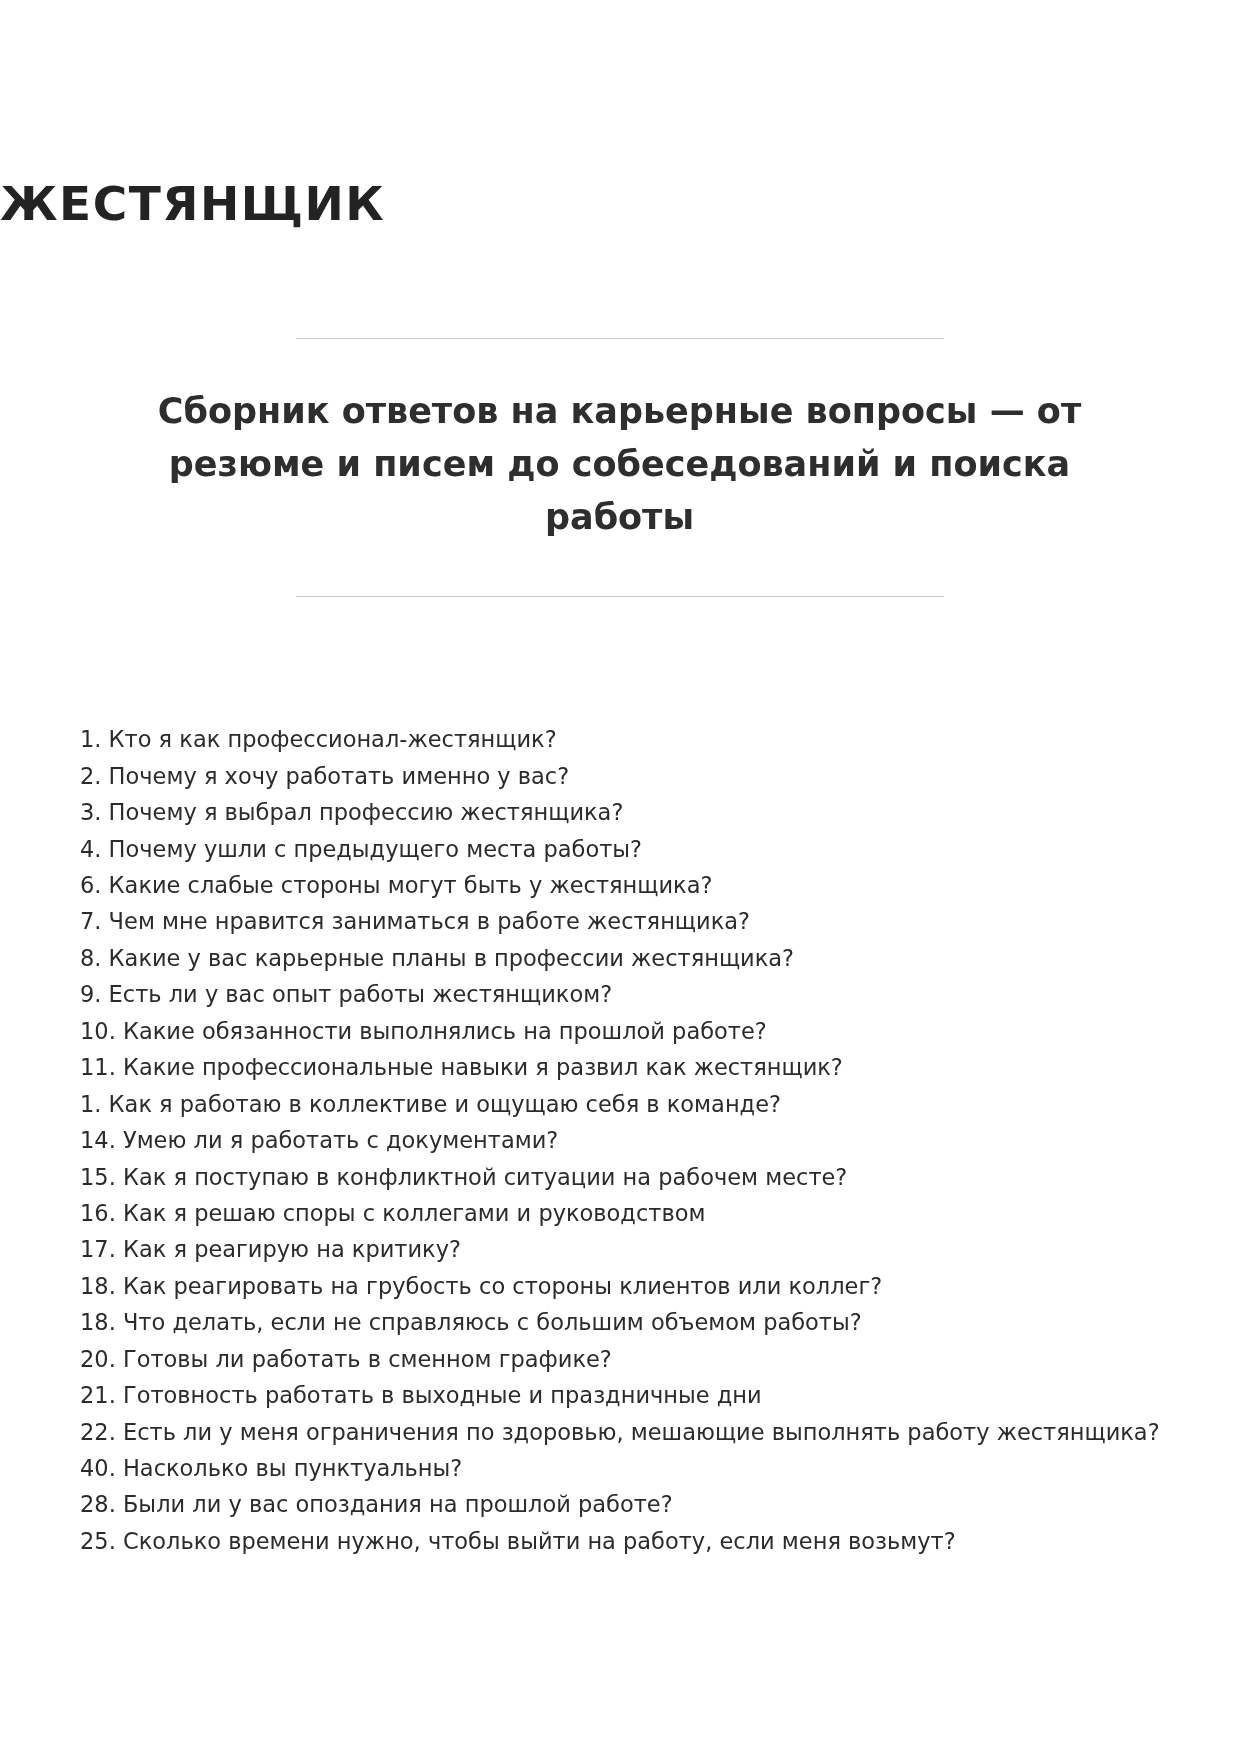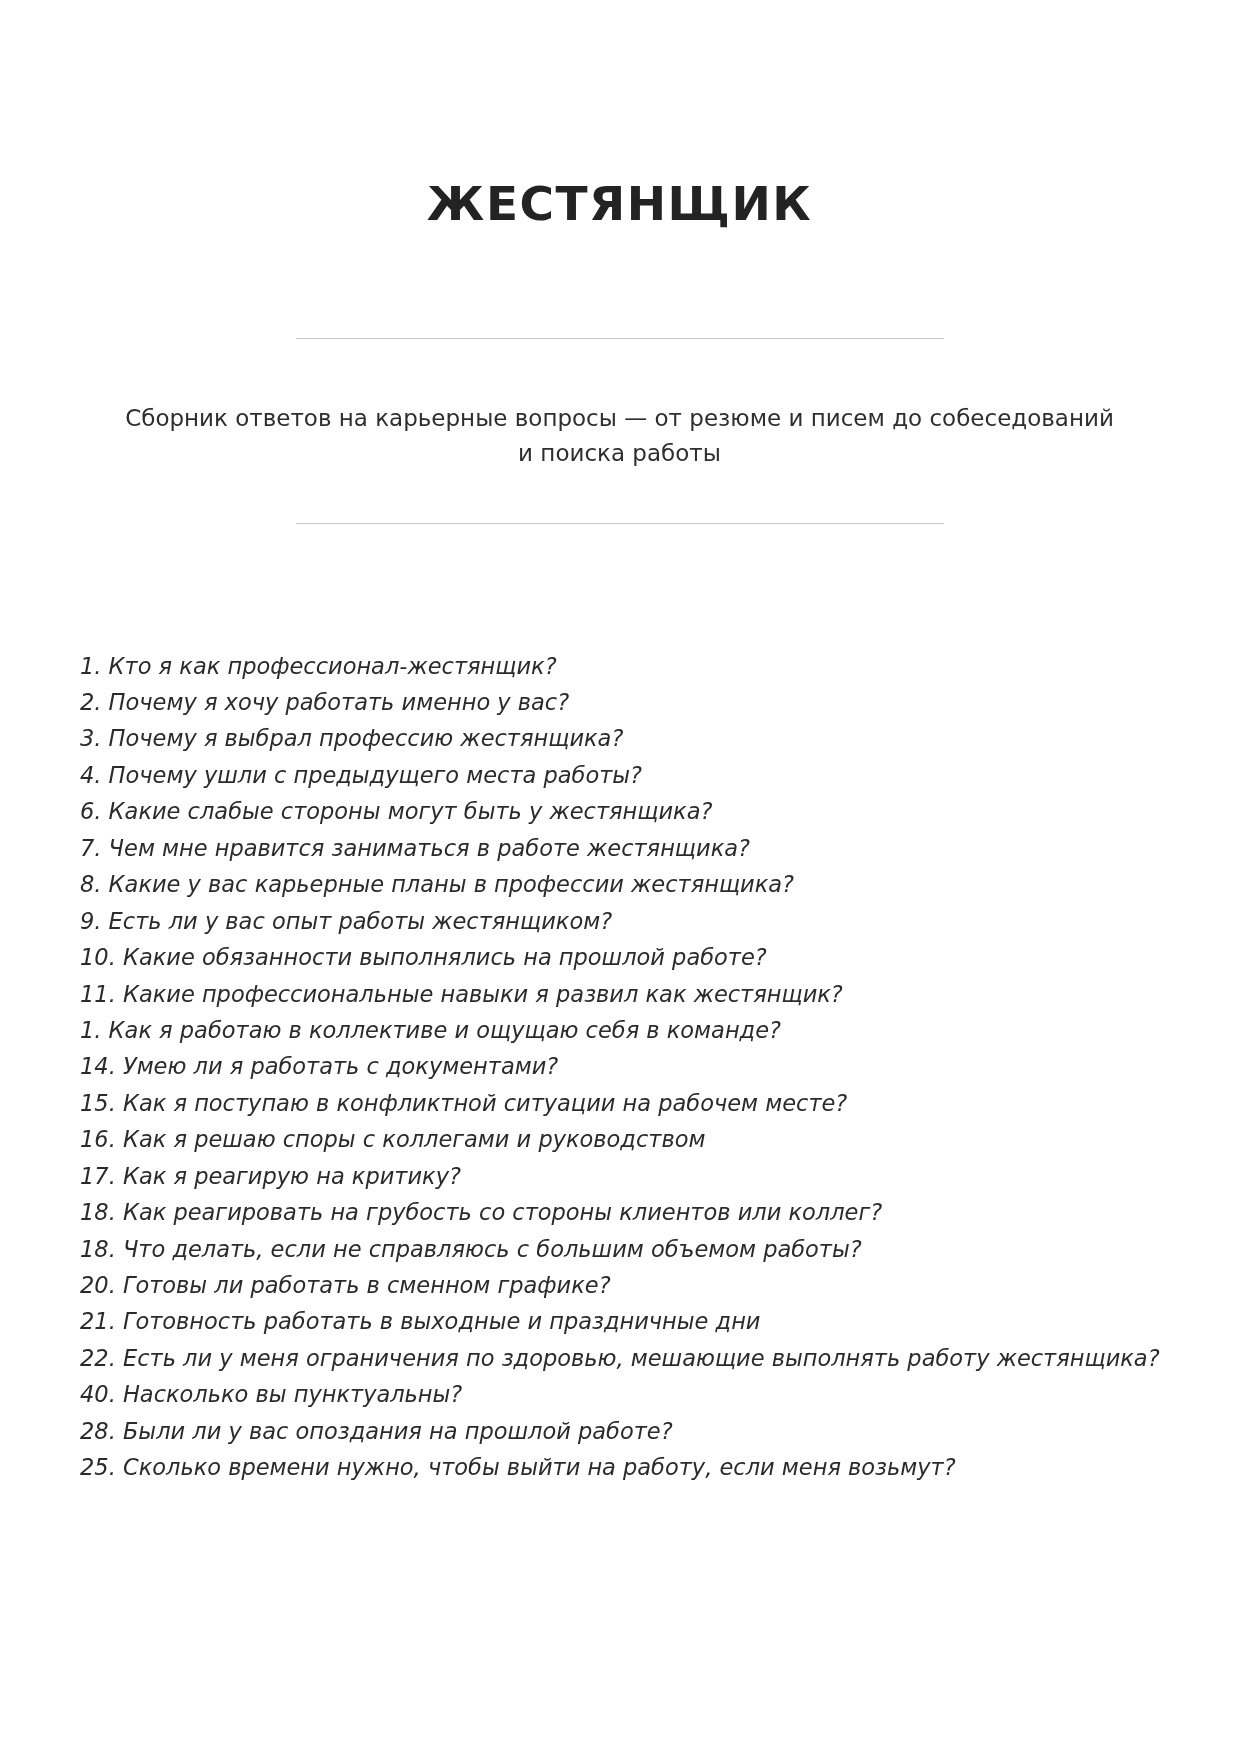--- a/index.html
+++ b/index.html
@@ -17,58 +17,57 @@
   .page {
     position: relative;
     width: 1239px;
     height: 1753px;
     box-sizing: border-box;
     padding: 0;
     overflow: hidden;
   }
 
   .doc-title {
-    text-align: center;
+    text-align: left;
     font-size: 47px;
     font-weight: 700;
     letter-spacing: 1.5px;
     color: #232323;
     margin: 0;
     padding-top: 178px;
     line-height: 1.1;
   }
 
   .rule {
     width: 648px;
     height: 1px;
     background: #c9c9c9;
     margin: 0 auto;
   }
   .rule.top { margin-top: 108px; }
   .rule.bottom { margin-top: 52px; }
 
   .subtitle {
     width: 1000px;
-    margin: 16px auto;
+    margin: 0 auto;
     padding-top: 46px;
     text-align: center;
-    font-size: 23px;
-    font-weight: 400;
+    font-size: 35px;
+    font-weight: 700;
     line-height: 1.52;
     color: #2e2e2e;
   }
 
   .questions {
     margin: 0;
     padding: 0;
     list-style: none;
     width: 1120px;
     margin-left: 80px;
     margin-top: 124px;
-    font-style: italic;
   }
   .questions li {
     font-size: 22.5px;
     line-height: 1.62;
     color: #2b2b2b;
     font-weight: 400;
     white-space: nowrap;
   }
 </style>
 </head>

